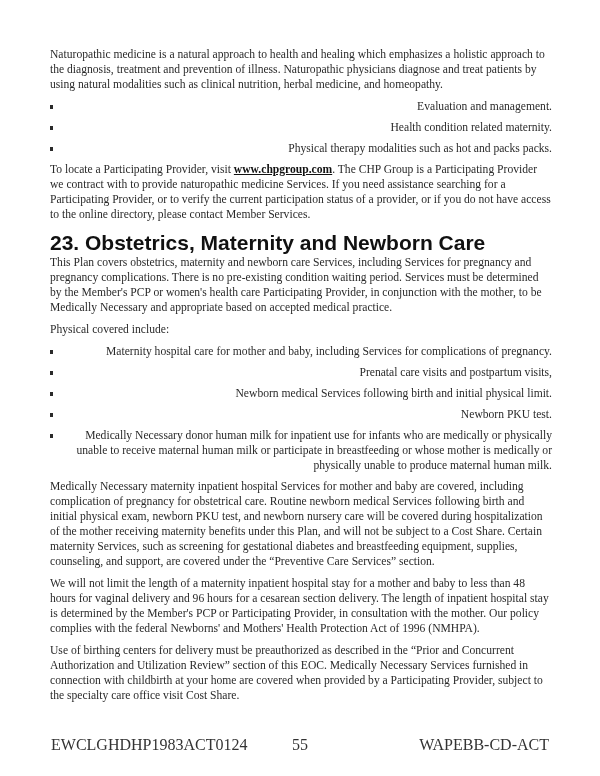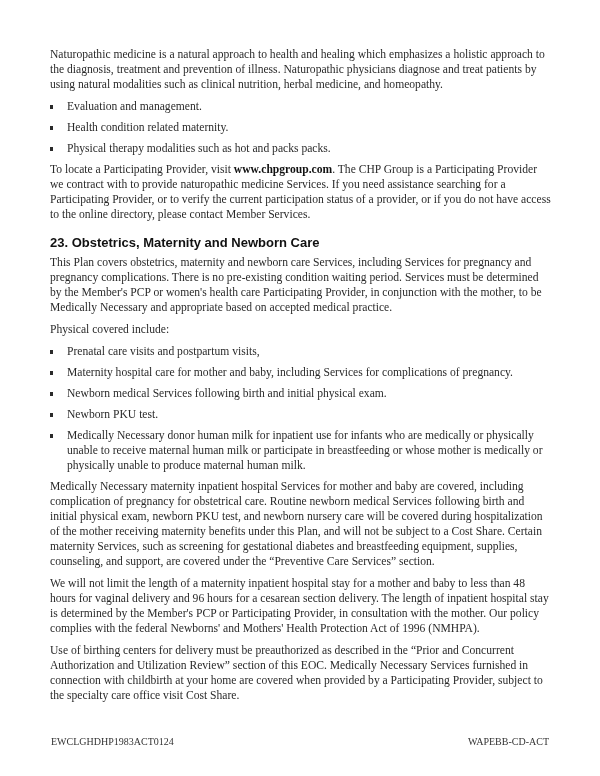--- a/index.html
+++ b/index.html
@@ -3,34 +3,34 @@
   <meta charset="utf-8">
   <style>
     html, body { margin: 0; padding: 0; background: #ffffff; }
     body { width: 600px; height: 776px; position: relative; overflow: hidden; }
     .page {
       position: absolute; left: 50px; top: 47px; width: 502px;
       font-family: "Liberation Serif", serif; font-size: 11.6px; line-height: 15px;
       color: #2a2a2a;
     }
     p { margin: 0 0 7px 0; }
-    ul { list-style: none; margin: 0 0 0 0; padding: 0; }
+    ul { list-style: none; margin: 0 0 0 0; padding: 0; text-align: right; }
     ul li { position: relative; padding-left: 17px; margin-bottom: 6px; }
     ul li .bullet {
       position: absolute; left: 0; top: 6px; width: 3px; height: 4px; background: #2a2a2a;
     }
     h2 {
-      font-family: "Liberation Sans", sans-serif; font-weight: bold; font-size: 13px;
+      font-family: "Liberation Sans", sans-serif; font-weight: bold; font-size: 21px;
       line-height: 20px; color: #111111; margin: 11px 0 2px 0;
     }
-    .b { font-weight: bold; color: #111; }
+    .b { font-weight: bold; color: #111; text-decoration: underline; }
     .i { }
     .footer {
       position: absolute; top: 736px; left: 51px; width: 498px; height: 14px;
-      font-family: "Liberation Serif", serif; font-size: 10px; color: #333;
+      font-family: "Liberation Serif", serif; font-size: 16px; color: #333;
     }
     .footer .l { position: absolute; left: 0; }
     .footer .c { position: absolute; left: 0; width: 100%; text-align: center; }
     .footer .r { position: absolute; right: 0; font-family: Liberation Serif, serif; }
   </style>
 </head>
 <body>
 
 <div class="page">
   <p>Naturopathic medicine is a natural approach to health and healing which emphasizes a holistic approach to the diagnosis, treatment and prevention of illness. Naturopathic physicians diagnose and treat patients by using natural modalities such as clinical nutrition, herbal medicine, and homeopathy.</p>
@@ -38,29 +38,30 @@
     <li><span class="bullet"></span><span>Evaluation and management.</span></li>
     <li><span class="bullet"></span><span>Health condition related maternity.</span></li>
     <li><span class="bullet"></span><span>Physical therapy modalities such as hot and packs packs.</span></li>
   </ul>
   <p><span>To locate a Participating Provider, visit </span><span class="b">www.chpgroup.com</span><span>. The CHP Group is a Participating Provider we contract with to provide naturopathic medicine Services. If you need assistance searching for a Participating Provider, or to verify the current participation status of a provider, or if you do not have access to the online directory, please contact Member Services.</span></p>
 
   <h2>23. Obstetrics, Maternity and Newborn Care</h2>
   <p>This Plan covers obstetrics, maternity and newborn care Services, including Services for pregnancy and pregnancy complications. There is no pre-existing condition waiting period. Services must be determined by the Member's PCP or women's health care Participating Provider, in conjunction with the mother, to be Medically Necessary and appropriate based on accepted medical practice.</p>
   <p>Physical covered include:</p>
   <ul>
+    <li><span class="bullet"></span><span>Maternity hospital care for mother and baby, including Services for complications of pregnancy.</span></li>
     <li><span class="bullet"></span><span>Prenatal care visits and postpartum visits,</span></li>
-    <li><span class="bullet"></span><span>Maternity hospital care for mother and baby, including Services for complications of pregnancy.</span></li>
     <li><span class="bullet"></span></li>
     <li><span class="bullet"></span></li>
-    <li><span class="bullet"></span><span>Newborn medical Services following birth and initial physical exam.</span></li>
+    <li><span class="bullet"></span><span>Newborn medical Services following birth and initial physical limit.</span></li>
     <li><span class="bullet"></span><span>Newborn PKU test.</span></li>
     <li><span class="bullet"></span><span>Medically Necessary donor human milk for inpatient use for infants who are medically or physically unable to receive maternal human milk or participate in breastfeeding or whose mother is medically or physically unable to produce maternal human milk.</span></li>
   </ul>
   <p>Medically Necessary maternity inpatient hospital Services for mother and baby are covered, including complication of pregnancy for obstetrical care. Routine newborn medical Services following birth and initial physical exam, newborn PKU test, and newborn nursery care will be covered during hospitalization of the mother receiving maternity benefits under this Plan, and will not be subject to a Cost Share. Certain maternity Services, such as screening for gestational diabetes and breastfeeding equipment, supplies, counseling, and support, are covered under the “Preventive Care Services” section.</p>
   <p>We will not limit the length of a maternity inpatient hospital stay for a mother and baby to less than 48 hours for vaginal delivery and 96 hours for a cesarean section delivery. The length of inpatient hospital stay is determined by the Member's PCP or Participating Provider, in consultation with the mother. Our policy complies with the federal Newborns' and Mothers' Health Protection Act of 1996 (NMHPA).</p>
   <p><span>Use of birthing centers for delivery must be preauthorized as described in the “Prior and Concurrent Authorization and Utilization Review” section of this </span><span class="i">EOC</span><span>. Medically Necessary Services furnished in connection with childbirth at your home are covered when provided by a Participating Provider, subject to the specialty care office visit Cost Share.</span></p>
 </div>
 
 <div class="footer">
   <span class="l">EWCLGHDHP1983ACT0124</span>
+  <span class="c">55</span>
   <span class="r">WAPEBB-CD-ACT</span>
 </div>
 
 </body></html>

